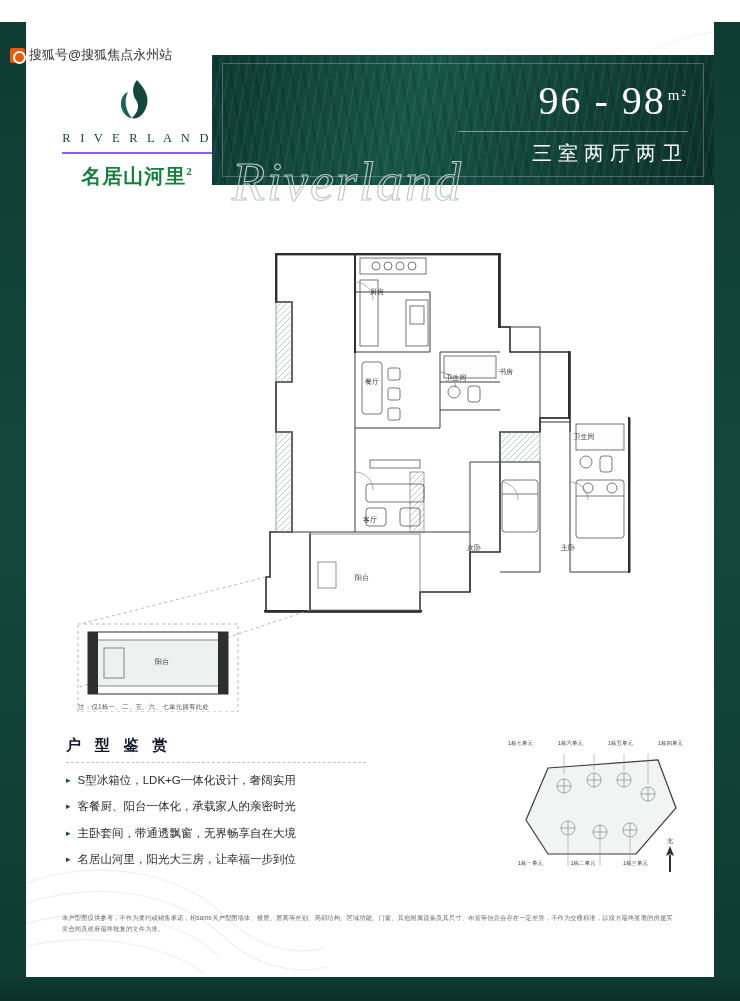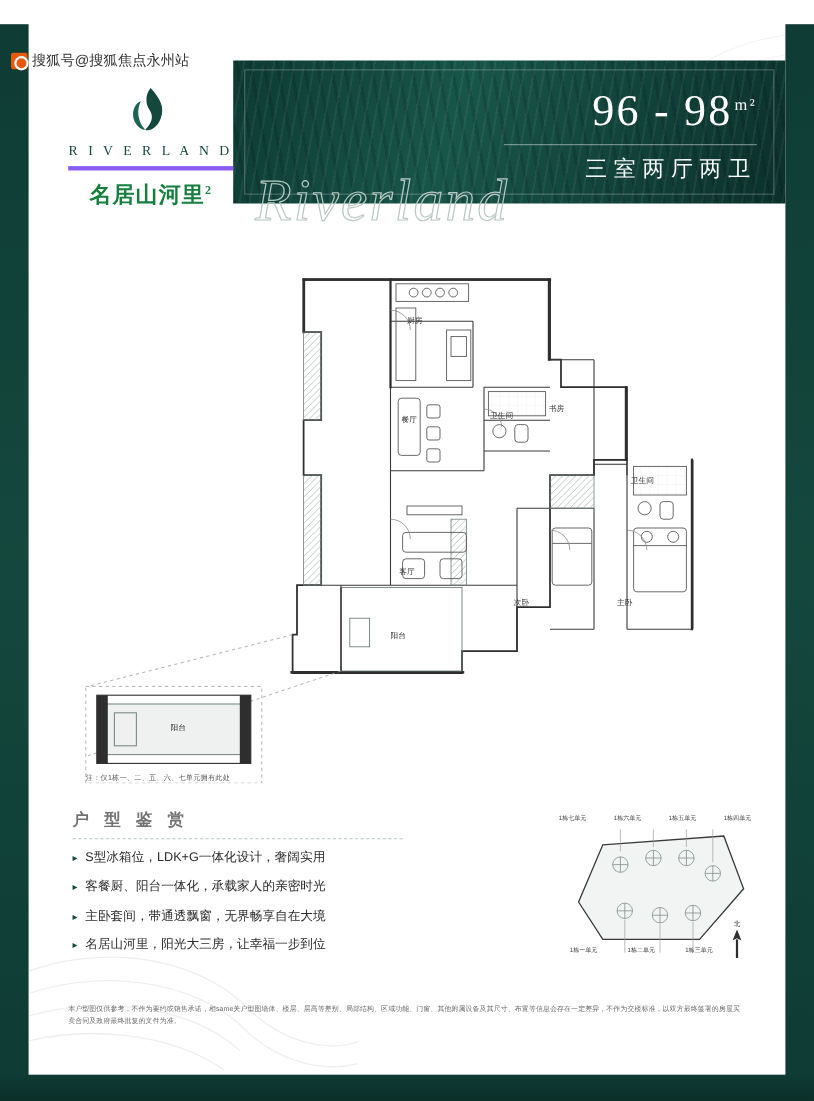--- a/index.html
+++ b/index.html
@@ -96,21 +96,21 @@
 
   
   .logo-block {
     position:absolute; left:62px; top:78px; width:150px; text-align:center;
     z-index:5;
   }
   .logo-mark{ margin:0 auto 6px; width:42px; height:44px; }
   .logo-en{
     font-family:"Liberation Serif", serif;
     font-size:12.5px; letter-spacing:3.2px; color:#14483d;
-    border-bottom:4px solid #8b5cf6; padding-bottom:6px; display:inline-block;
+    border-bottom:2px solid #8b5cf6; padding-bottom:6px; display:inline-block;
   }
   .logo-cn{
     margin-top:9px; font-size:20px; letter-spacing:1px; color:#15803d; font-weight:600;
     font-family:"Liberation Serif", serif;
   }
   .logo-cn sup{ font-size:11px; }
 
   
   .script-word{
     position:absolute; left:228px; top:150px; width:330px; height:70px;
@@ -124,21 +124,21 @@
   .plan svg{ display:block; }
 
   .plan-note{
     position:absolute; left:78px; top:703px; font-size:6.5px; color:#555;
     letter-spacing:.2px;
   }
 
   
   .features { position:absolute; left:66px; top:736px; width:330px; }
   .feat-title{
-    font-size:15px; color:#737373; letter-spacing:5px; font-weight:700;
+    font-size:15px; color:#0f172a; letter-spacing:5px; font-weight:700;
     font-family:"Liberation Serif", serif;
   }
   .feat-dash{
     margin:7px 0 9px; height:0; border-top:1px dashed #b9c6c1; width:300px;
   }
   .feat-item{
     display:flex; align-items:flex-start; gap:7px;
     font-size:11.5px; color:#2b2b2b; line-height:1.5; margin-bottom:9px;
   }
   .feat-arrow{ color:#14483d; font-size:9px; line-height:17px; }

